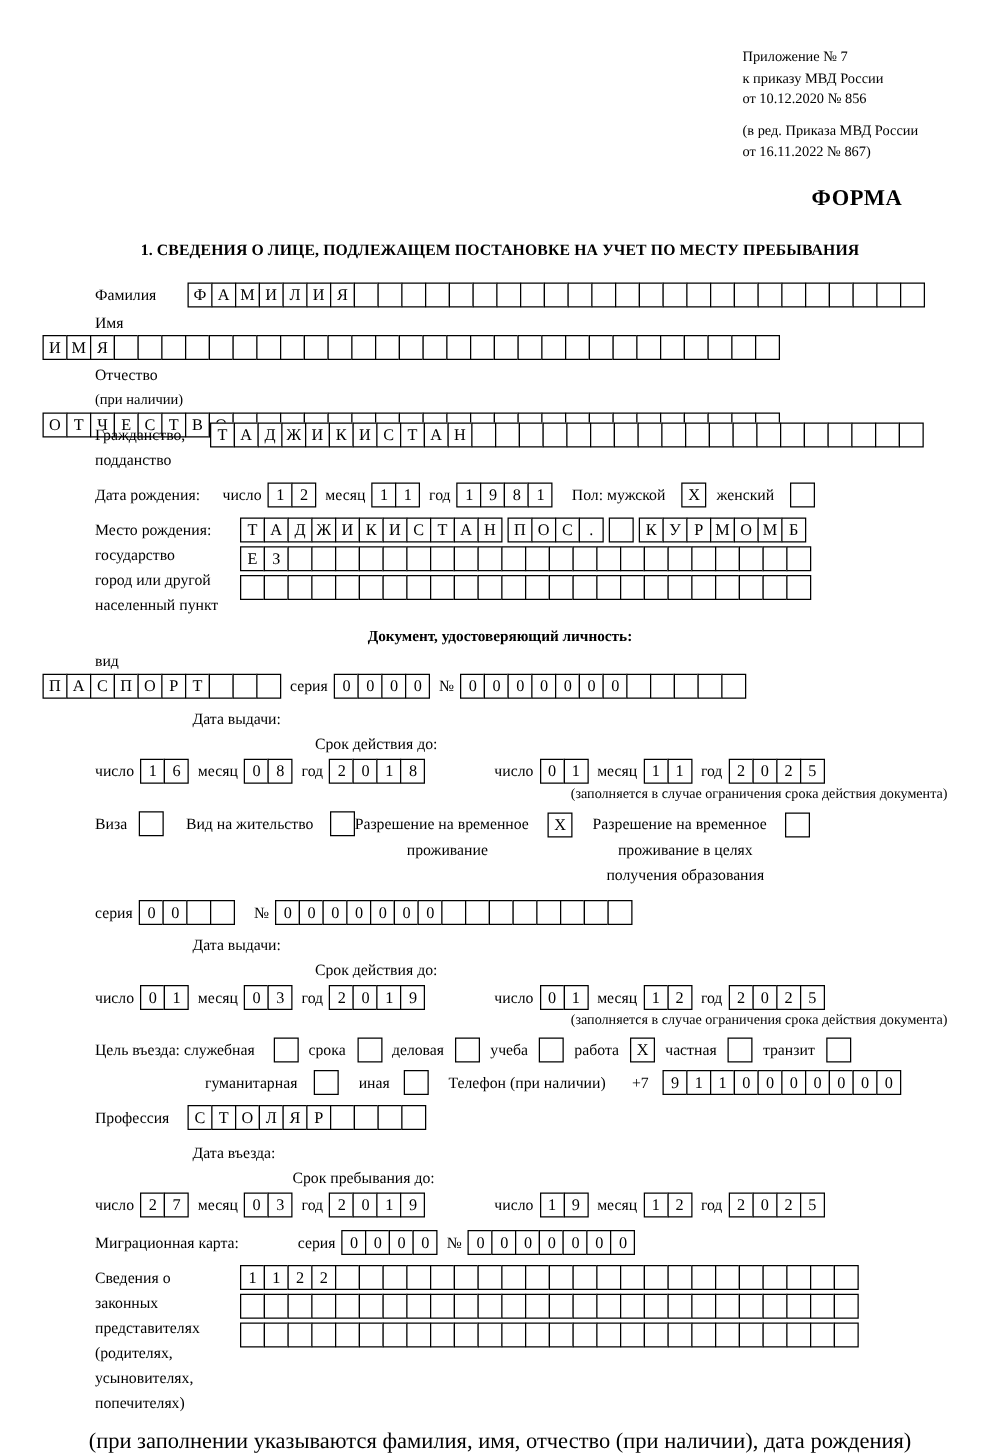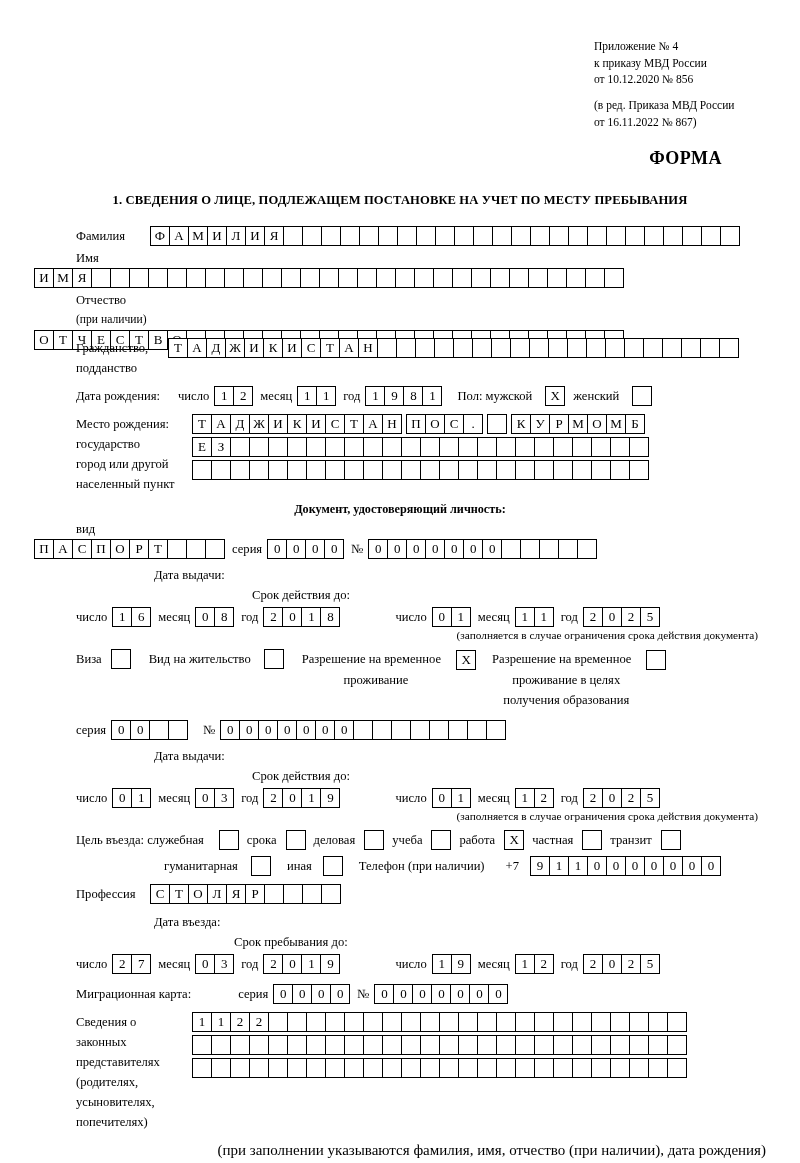--- a/index.html
+++ b/index.html
@@ -86,29 +86,29 @@
   .inline { display:flex; align-items:center; }
   .inline .lbl { margin-right: 5px; }
   .ml { margin-left: 8px; }
   .ml2 { margin-left: 16px; }
 
   .center-lbl { text-align:center; font-size:12.2px; font-weight:bold; }
   .small-note { font-size: 11.3px; }
   .note-right { text-align:right; font-size: 11.3px; padding-right: 8px; }
 
   .subhead { font-size: 12.4px; margin-top: 12px; }
-  .bottom-note { text-align:right; font-size: 15px; margin-top: 10px; }
+  .bottom-note { text-align:center; font-size: 18px; margin-top: 10px; }
 </style>
 </head>
 <body>
 
 <div class="page">
 
   <div class="header-block">
-    <div class="ln">Приложение № 4</div>
+    <div class="ln">Приложение № 7</div>
     <div class="ln">к приказу МВД России</div>
     <div class="ln">от 10.12.2020 № 856</div>
     <div class="header-gap"></div>
     <div class="ln">(в ред. Приказа МВД России</div>
     <div class="ln">от 16.11.2022 № 867)</div>
   </div>
 
   <div class="forma">ФОРМА</div>
 
 
@@ -479,21 +479,21 @@
 
   <div class="note-right small-note" style="margin-top:2px;">(заполняется в случае ограничения срока действия документа)</div>
 
 
   <div class="row" style="margin-top:8px;">
     <div class="inline" style="padding-left:42px;align-items:flex-start;">
       <span class="lbl">Виза</span>
       <span class="checkbox" style="margin-left:4px;"></span>
       <span class="lbl" style="margin-left:18px;">Вид на жительство</span>
       <span class="checkbox ml"></span>
-      <span style="margin-left:18px;display:inline-block;text-align:center;">
+      <span style="display:inline-block;text-align:center;">
         <span class="lbl">Разрешение на временное</span>
         <span class="checkbox" style="margin-left:6px;">Х</span>
         <div class="lbl" style="margin-right:26px;">проживание</div>
       </span>
       <span style="margin-left:16px;display:inline-block;">
         <span class="lbl">Разрешение на временное</span>
         <span class="checkbox" style="margin-left:6px;"></span>
         <div class="lbl" style="text-align:center;margin-right:26px;">проживание в целях</div>
         <div class="lbl" style="text-align:center;margin-right:26px;">получения образования</div>
       </span>

